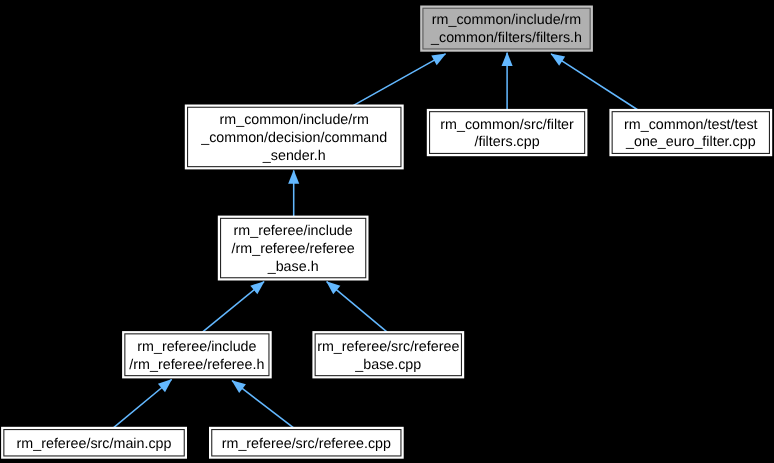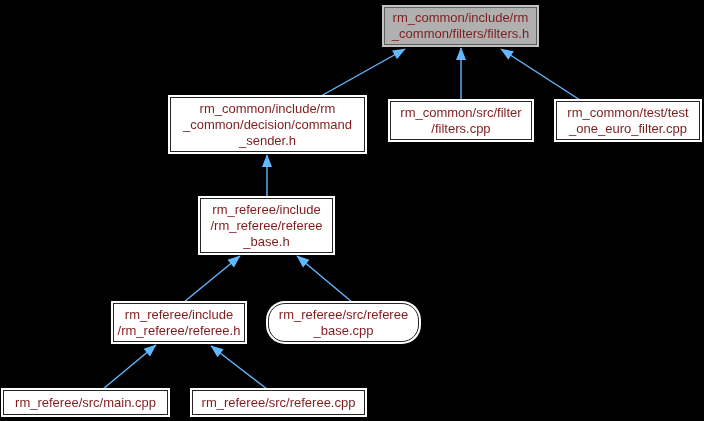--- a/index.html
+++ b/index.html
@@ -21,21 +21,21 @@
     top: 0;
     width: 704px;
     height: 421px;
   }
   .node {
     position: absolute;
     box-sizing: border-box;
     background: #ffffff;
     border: 1px solid #252525;
     box-shadow: 0 0 0 2px #ffffff;
-    color: #7f1d1d;
+    color: #000000;
     font-size: 13px;
     line-height: 16px;
     display: flex;
     align-items: center;
     justify-content: center;
     text-align: center;
     white-space: pre-line;
     cursor: pointer;
   }
   .node.highlight {
@@ -78,20 +78,20 @@
   <div class="node" style="left:390px; top:101px; width:142px; height:39px;">rm_common/src/filter
 /filters.cpp</div>
 
   <div class="node" style="left:200px; top:198px; width:133px; height:55px;">rm_referee/include
 /rm_referee/referee
 _base.h</div>
 
   <div class="node" style="left:113px; top:303px; width:132px; height:39px;">rm_referee/include
 /rm_referee/referee.h</div>
 
-  <div class="node" style="left:268px; top:303px; width:151px; height:39px;border-radius:17px;">rm_referee/src/referee
+  <div class="node" style="left:286px; top:303px; width:134px; height:39px;">rm_referee/src/referee
 _base.cpp</div>
 
   <div class="node" style="left:192px; top:390px; width:173px; height:25px;">rm_referee/src/referee.cpp</div>
 
   <div class="node" style="left:3px; top:390px; width:165px; height:25px;">rm_referee/src/main.cpp</div>
 
 </div>
 
 </body></html>

